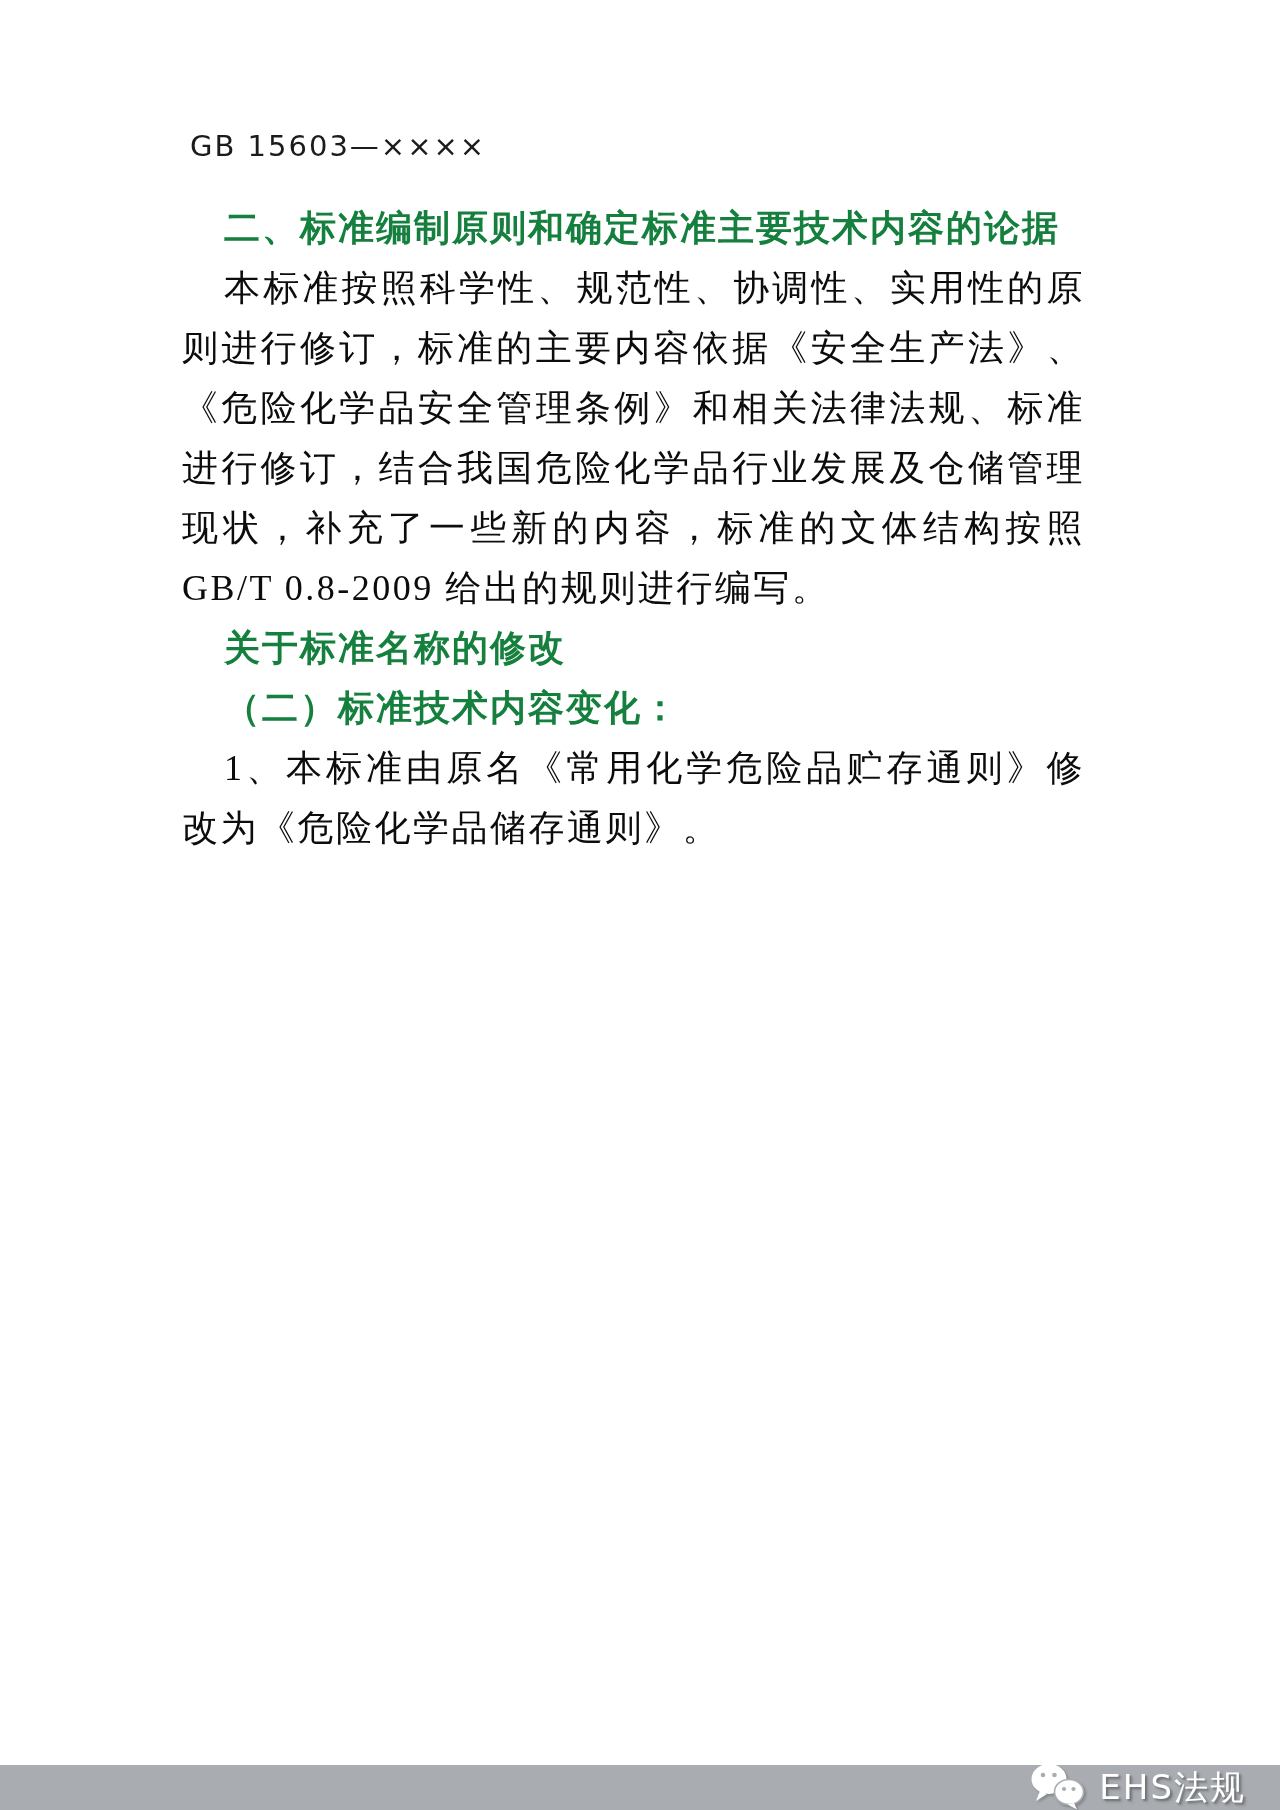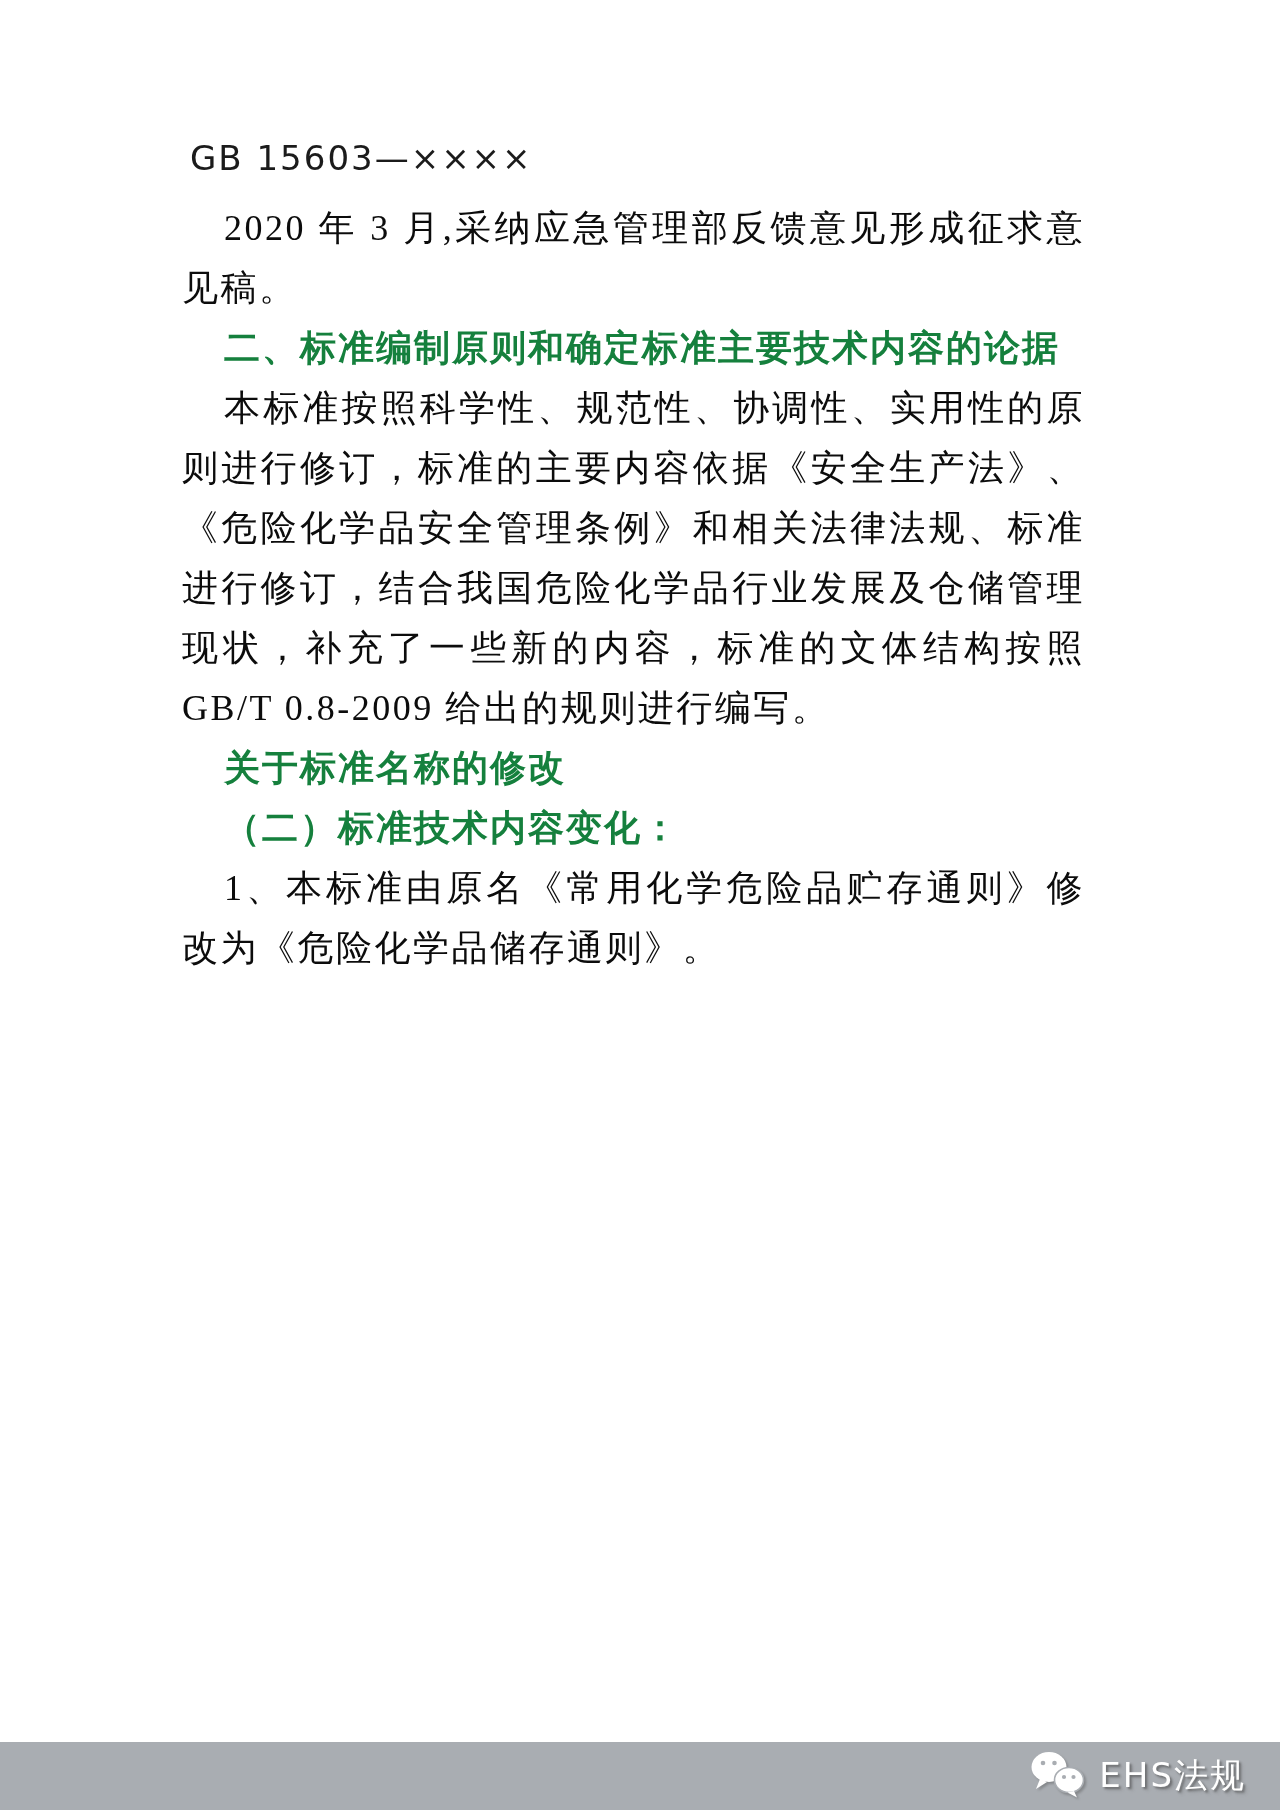--- a/index.html
+++ b/index.html
@@ -7,23 +7,23 @@
     width: 1280px; height: 1810px;
     background: #ffffff;
     position: relative;
     overflow: hidden;
     font-family: "Liberation Serif", "DejaVu Serif", serif;
     color: #0c0c0c;
   }
 
   .std-header {
     position: absolute;
-    left: 190px; top: 138px;
+    left: 190px; top: 129px;
     font-family: "DejaVu Sans", "Liberation Sans", sans-serif;
-    font-size: 34px;
+    font-size: 29px;
     letter-spacing: 2px;
     color: #1b1b1b;
     white-space: nowrap;
   }
 
   .doc {
     position: absolute;
     left: 182px; top: 198px;
     width: 903px;
     font-size: 36px;
@@ -45,21 +45,21 @@
     font-size: 36px;
     letter-spacing: 2px;
     text-align: left;
     color: #15803d;
     white-space: nowrap;
   }
 
   .watermark-bar {
     position: absolute;
     left: 0; bottom: 0;
-    width: 1280px; height: 68px;
+    width: 1280px; height: 45px;
     background: #a9adb2;
     display: flex;
     align-items: center;
     justify-content: flex-end;
     padding-right: 34px;
     box-sizing: border-box;
   }
 
   .watermark-logo {
     display: flex;
@@ -78,21 +78,20 @@
     text-shadow: 2px 2px 2px rgba(70,70,70,0.35);
     white-space: nowrap;
   }
 </style>
 </head>
 <body>
 
 <div class="std-header">GB 15603—××××</div>
 
 <div class="doc">
-  <p class="para">2020 年 3 月,采纳应急管理部反馈意见形成征求意见稿。</p>
   <p class="heading">二、标准编制原则和确定标准主要技术内容的论据</p>
   <p class="para">本标准按照科学性、规范性、协调性、实用性的原则进行修订，标准的主要内容依据《安全生产法》、《危险化学品安全管理条例》和相关法律法规、标准进行修订，结合我国危险化学品行业发展及仓储管理现状，补充了一些新的内容，标准的文体结构按照 GB/T 0.8-2009 给出的规则进行编写。</p>
   <p class="subheading">关于标准名称的修改</p>
   <p class="subheading">（二）标准技术内容变化：</p>
   <p class="para">1、本标准由原名《常用化学危险品贮存通则》修改为《危险化学品储存通则》。</p>
 
 </div>
 
 <div class="watermark-bar">
   <div class="watermark-logo">

